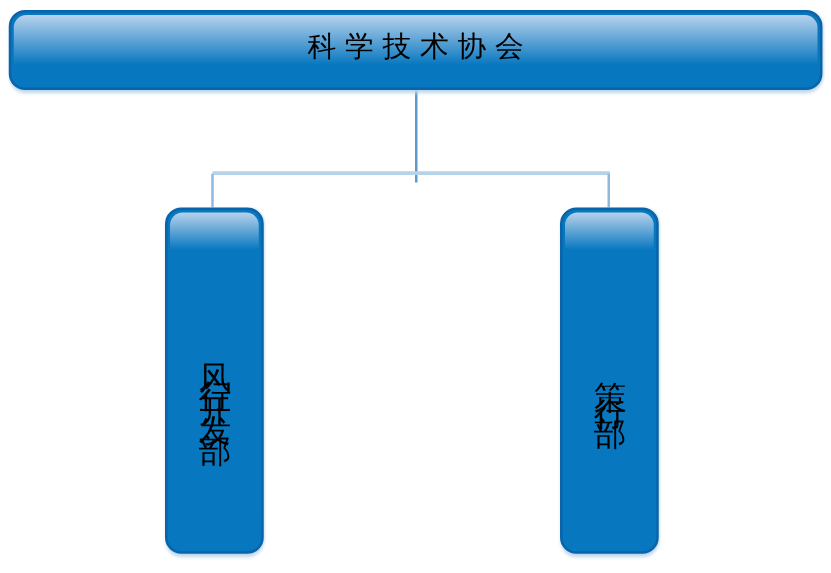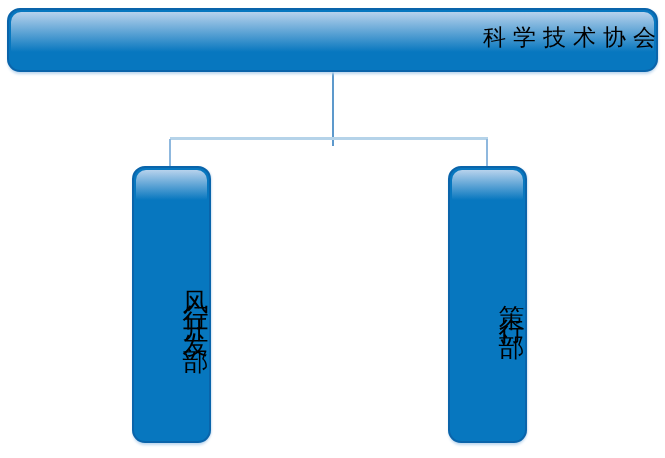--- a/index.html
+++ b/index.html
@@ -14,21 +14,21 @@
   }
 
   
   .node {
     position: absolute;
     box-sizing: border-box;
     background: #0777bf;
     border: 2px solid #0a64aa;
     display: flex;
     align-items: center;
-    justify-content: flex-end;
+    justify-content: center;
     color: #000000;
     box-shadow: 0 3px 3px -1px #bcd6ee, 2px 0 2px -1px #d9e7f4;
   }
   
   .node::before {
     content: "";
     position: absolute;
     left: 2px;
     right: 2px;
     top: 2px;

